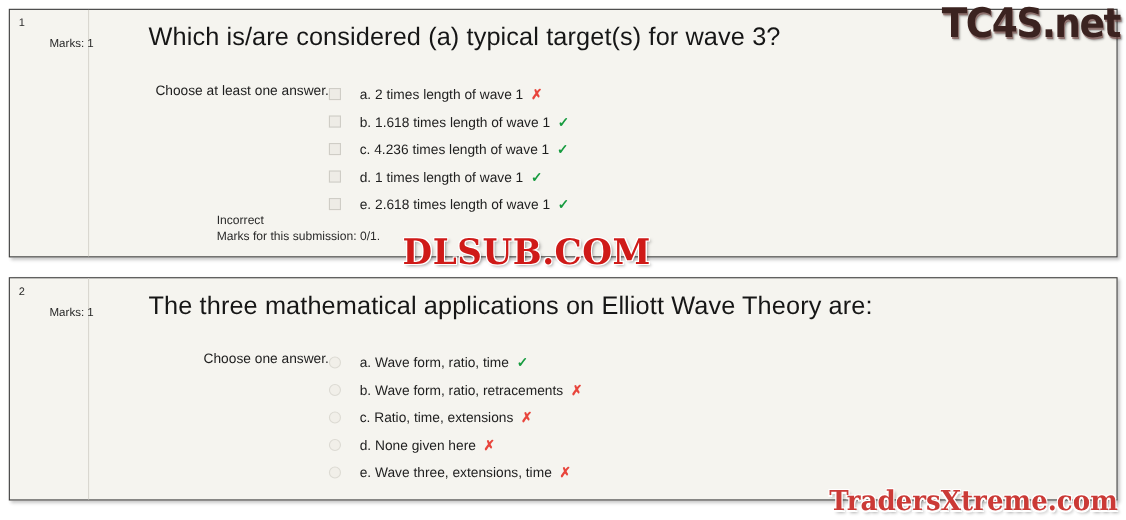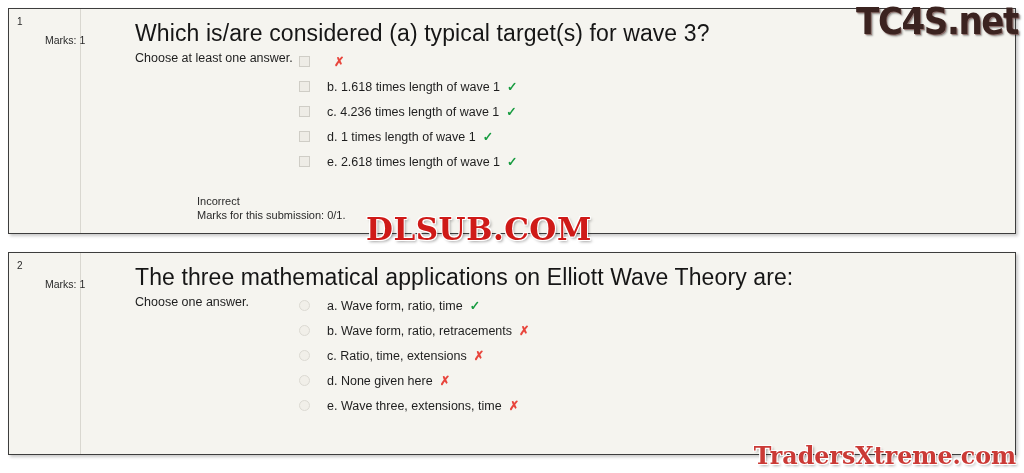--- a/index.html
+++ b/index.html
@@ -84,21 +84,22 @@
     color: #161616;
     letter-spacing: 0.1px;
     margin: 0;
     white-space: nowrap;
   }
 
   
   .qanswers {
     display: flex;
     align-items: flex-start;
-    margin-top: 4px;
+    margin-top: 28px;
+    text-align: right;
   }
   .qprompt {
     width: 164px;
     flex: 0 0 164px;
     font-size: 12.5px;
     line-height: 16px;
     color: #1e1e1e;
     padding-top: 1px;
   }
   .qoptions {
@@ -233,20 +234,21 @@
         <div class="qtitle">Which is/are considered (a) typical target(s) for wave 3?</div>
 
         <div class="qanswers">
           <div class="qprompt">Choose at least one answer.</div>
           <div class="qoptions">
 
             <div class="opt">
               <span class="opt-control">
                   <span class="ctrl-checkbox"></span>
                 </span>
+              <span class="opt-label">a. 2 times length of wave 1</span>
               <span class="opt-mark mark-wrong">✗</span>
             </div>
 
             <div class="opt">
               <span class="opt-control">
                   <span class="ctrl-checkbox"></span>
                 </span>
               <span class="opt-label">b. 1.618 times length of wave 1</span>
               <span class="opt-mark mark-correct">✓</span>
             </div>

